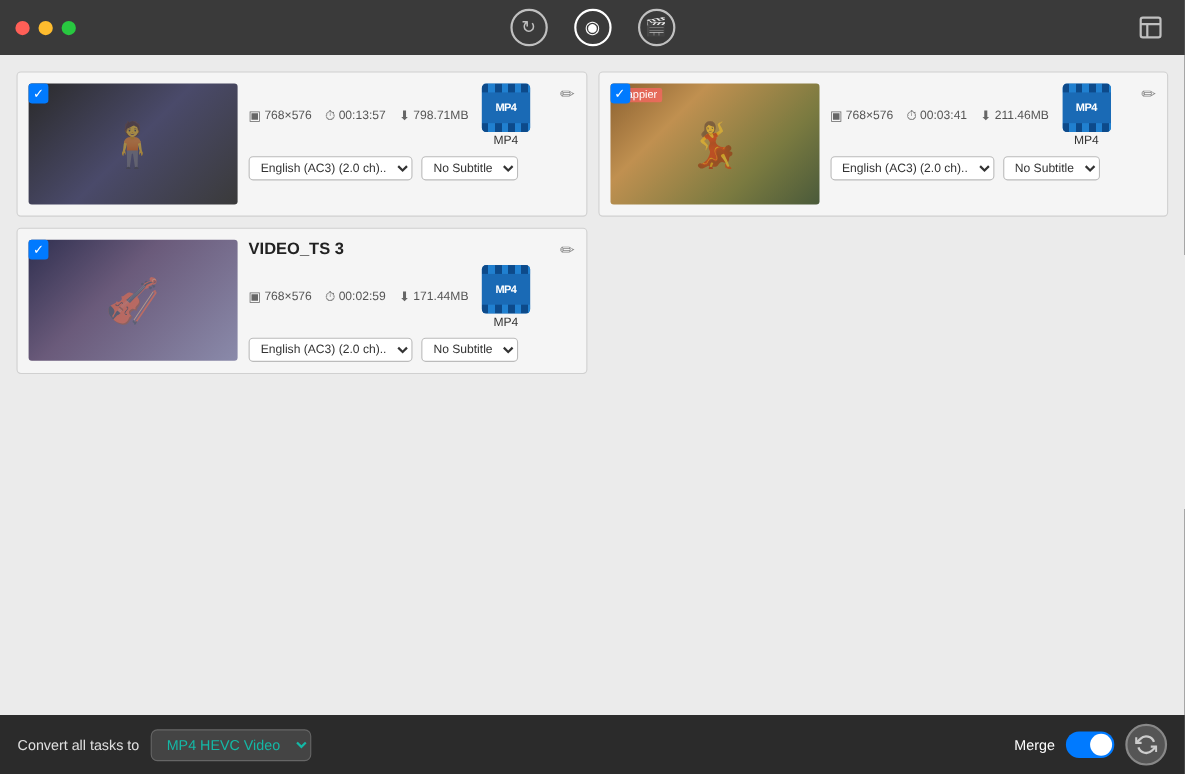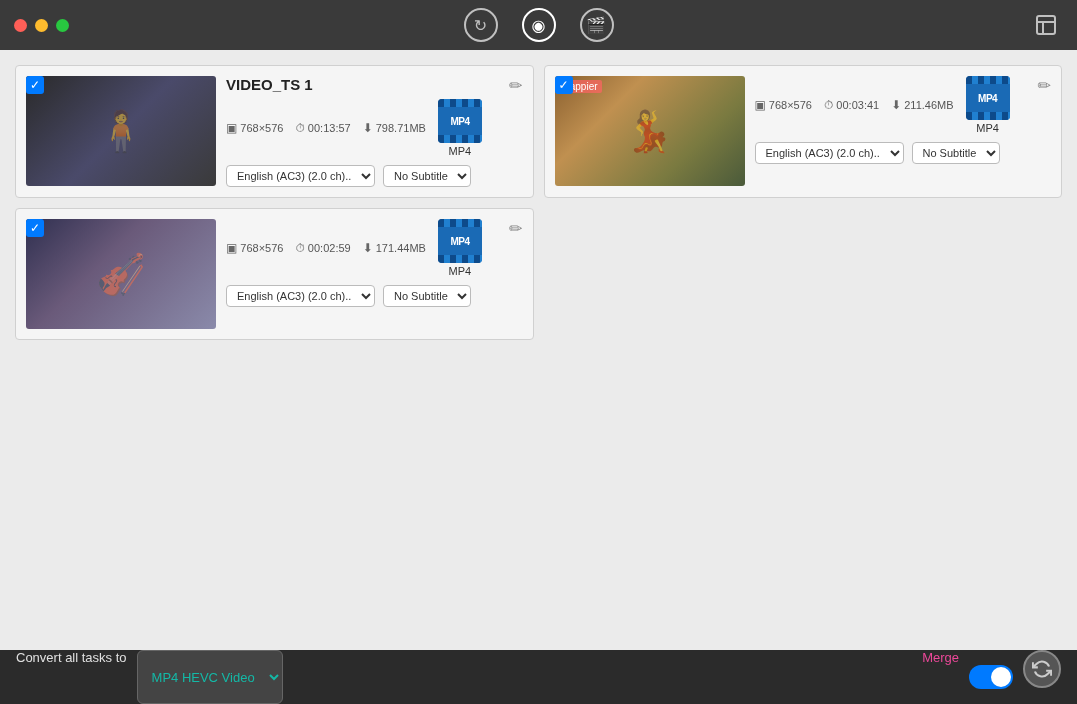--- a/index.html
+++ b/index.html
@@ -264,20 +264,21 @@
       color: #888;
       cursor: pointer;
       font-size: 16px;
     }
 
     
     .bottom-bar {
       background: #2b2b2b;
       height: 54px;
       display: flex;
+      align-items: center;
       padding: 0 16px;
       gap: 10px;
       flex-shrink: 0;
     }
 
     .convert-label {
       color: #e0e0e0;
       font-size: 13px;
       white-space: nowrap;
     }
@@ -288,21 +289,21 @@
       border: 1px solid #666;
       border-radius: 6px;
       padding: 5px 10px;
       font-size: 13px;
       cursor: pointer;
     }
 
     .spacer { flex: 1; }
 
     .merge-label {
-      color: #ec4899;
+      color: #ffffff;
       font-size: 13px;
     }
 
     .toggle-wrap {
       display: flex;
       align-items: center;
     }
 
     .toggle {
       width: 44px;
@@ -363,21 +364,20 @@
   <div class="video-grid">
 
     <div class="video-card">
       <div class="checkbox">✓</div>
       <div class="video-thumb-wrap">
         <div class="video-thumb thumb-1">
           <div class="thumb-person">🧍</div>
         </div>
       </div>
       <div class="video-info">
-        <div class="video-title">VIDEO_TS 1</div>
         <div class="video-meta">
           <span class="meta-item">
             <span class="meta-icon">▣</span>
             <span>768×576</span>
           </span>
           <span class="meta-item">
             <span class="meta-icon">⏱</span>
             <span>00:13:57</span>
           </span>
           <span class="meta-item">
@@ -445,20 +445,21 @@
     </div>
 
     <div class="video-card">
       <div class="checkbox">✓</div>
       <div class="video-thumb-wrap">
         <div class="video-thumb thumb-3">
           <div class="thumb-person">🎻</div>
         </div>
       </div>
       <div class="video-info">
+        <div class="video-title">VIDEO_TS 3</div>
         <div class="video-meta">
           <span class="meta-item">
             <span class="meta-icon">▣</span>
             <span>768×576</span>
           </span>
           <span class="meta-item">
             <span class="meta-icon">⏱</span>
             <span>00:02:59</span>
           </span>
           <span class="meta-item">

